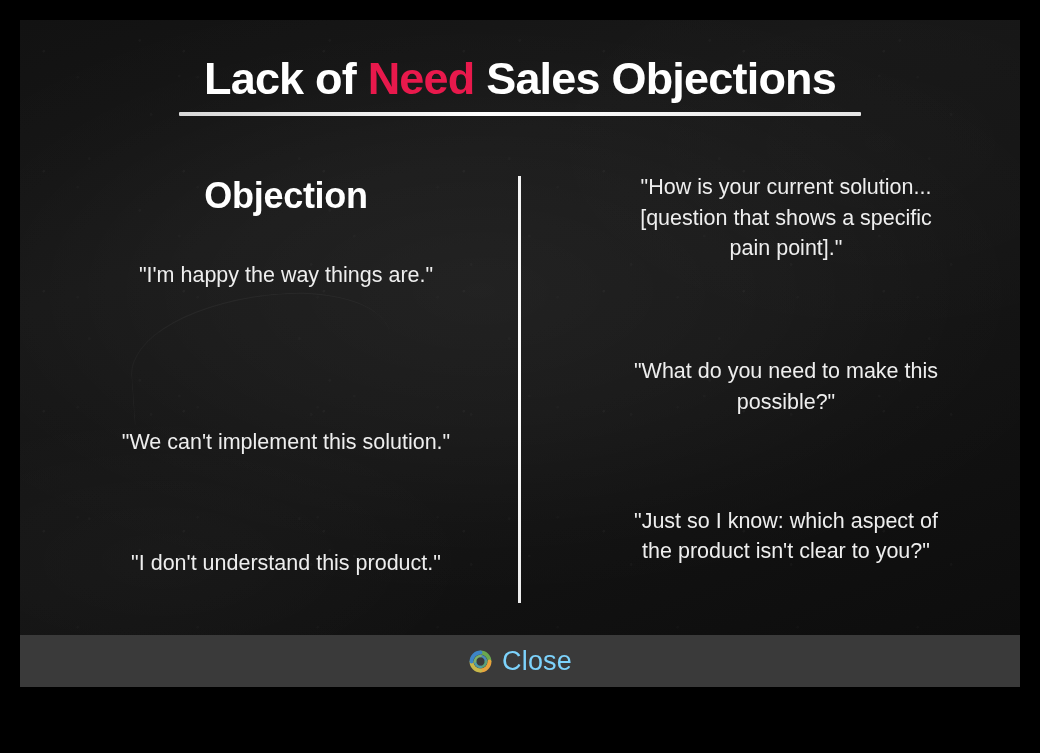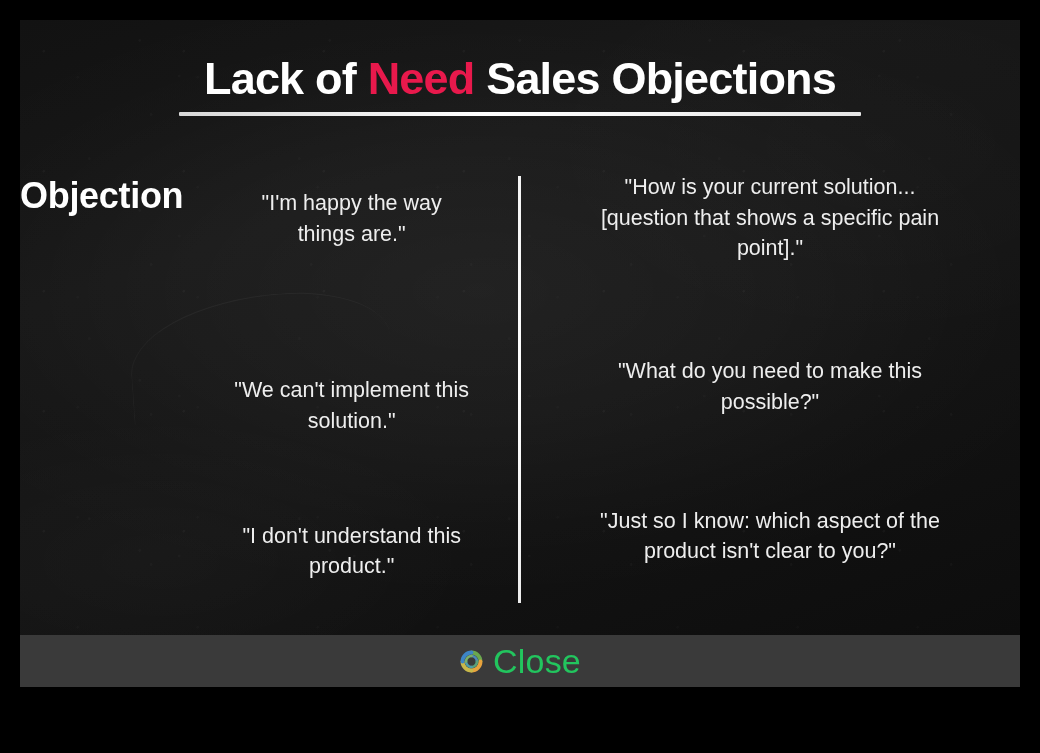--- a/index.html
+++ b/index.html
@@ -91,21 +91,21 @@
   }
 
   
   #grid {
     position:absolute; left:0; top:140px;
     width:1000px; height:470px;
     display:grid;
     grid-template-columns:1fr 1fr;
     z-index:3;
   }
-  .col { display:flex; flex-direction:row; }
+  .col { display:flex; flex-direction:column;padding-left:32px; }
 
   .col-header {
     font-size:36px;
     font-weight:bold;
     color:#ffffff;
     text-align:center;
     letter-spacing:-0.3px;
     height:72px;
     line-height:72px;
   }
@@ -146,22 +146,22 @@
     gap:10px;
   }
   #close-button {
     display:flex;
     align-items:center;
     gap:9px;
     cursor:pointer;
   }
   #close-icon { width:25px; height:25px; display:block; flex:none; }
   #close-label {
-    font-size:34px;
-    color:#22c55e;
+    font-size:27px;
+    color:#7dd3fc;
     font-weight:normal;
     letter-spacing:0.2px;
     line-height:1;
   }
 </style>
 </head>
 <body>
 
 <div id="viewer">
 

